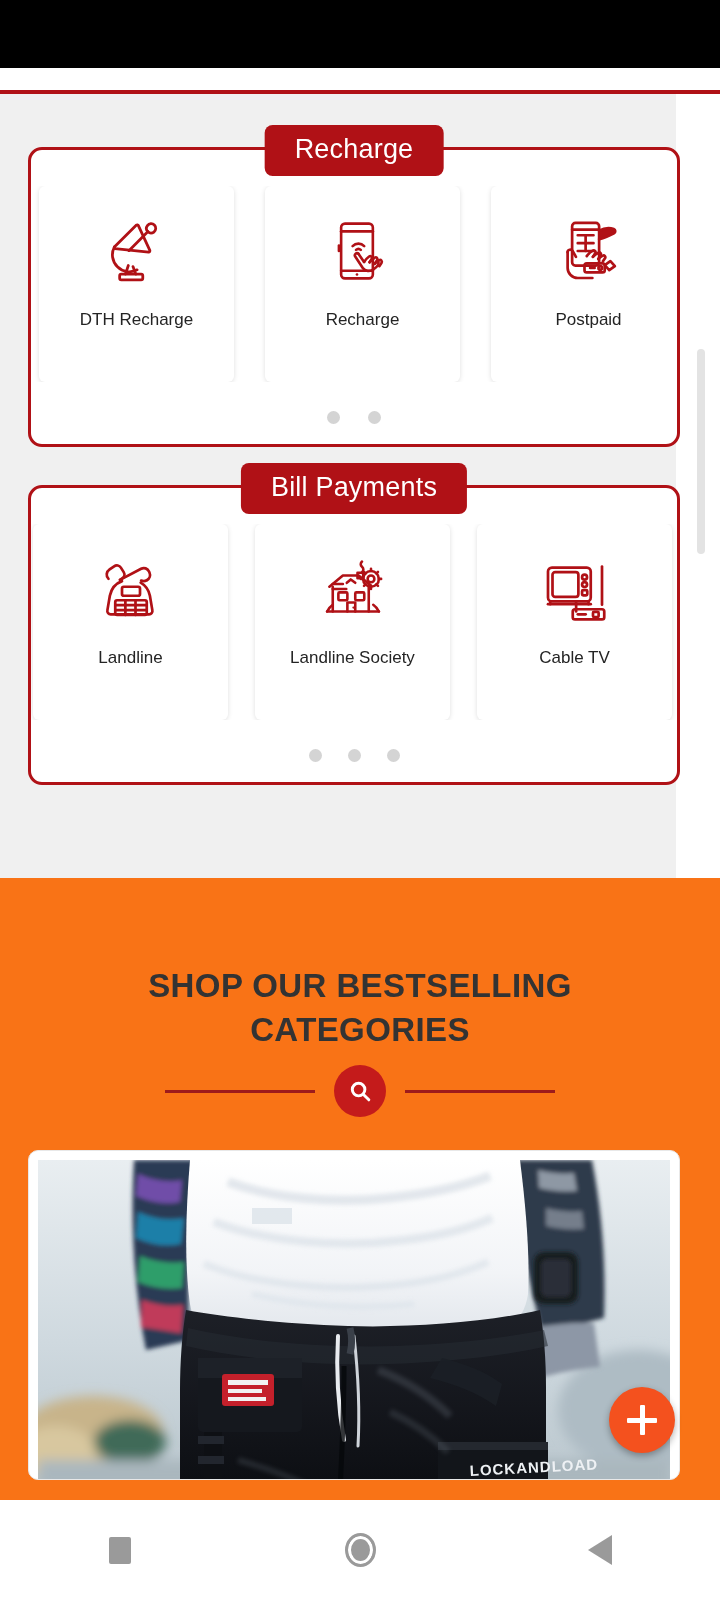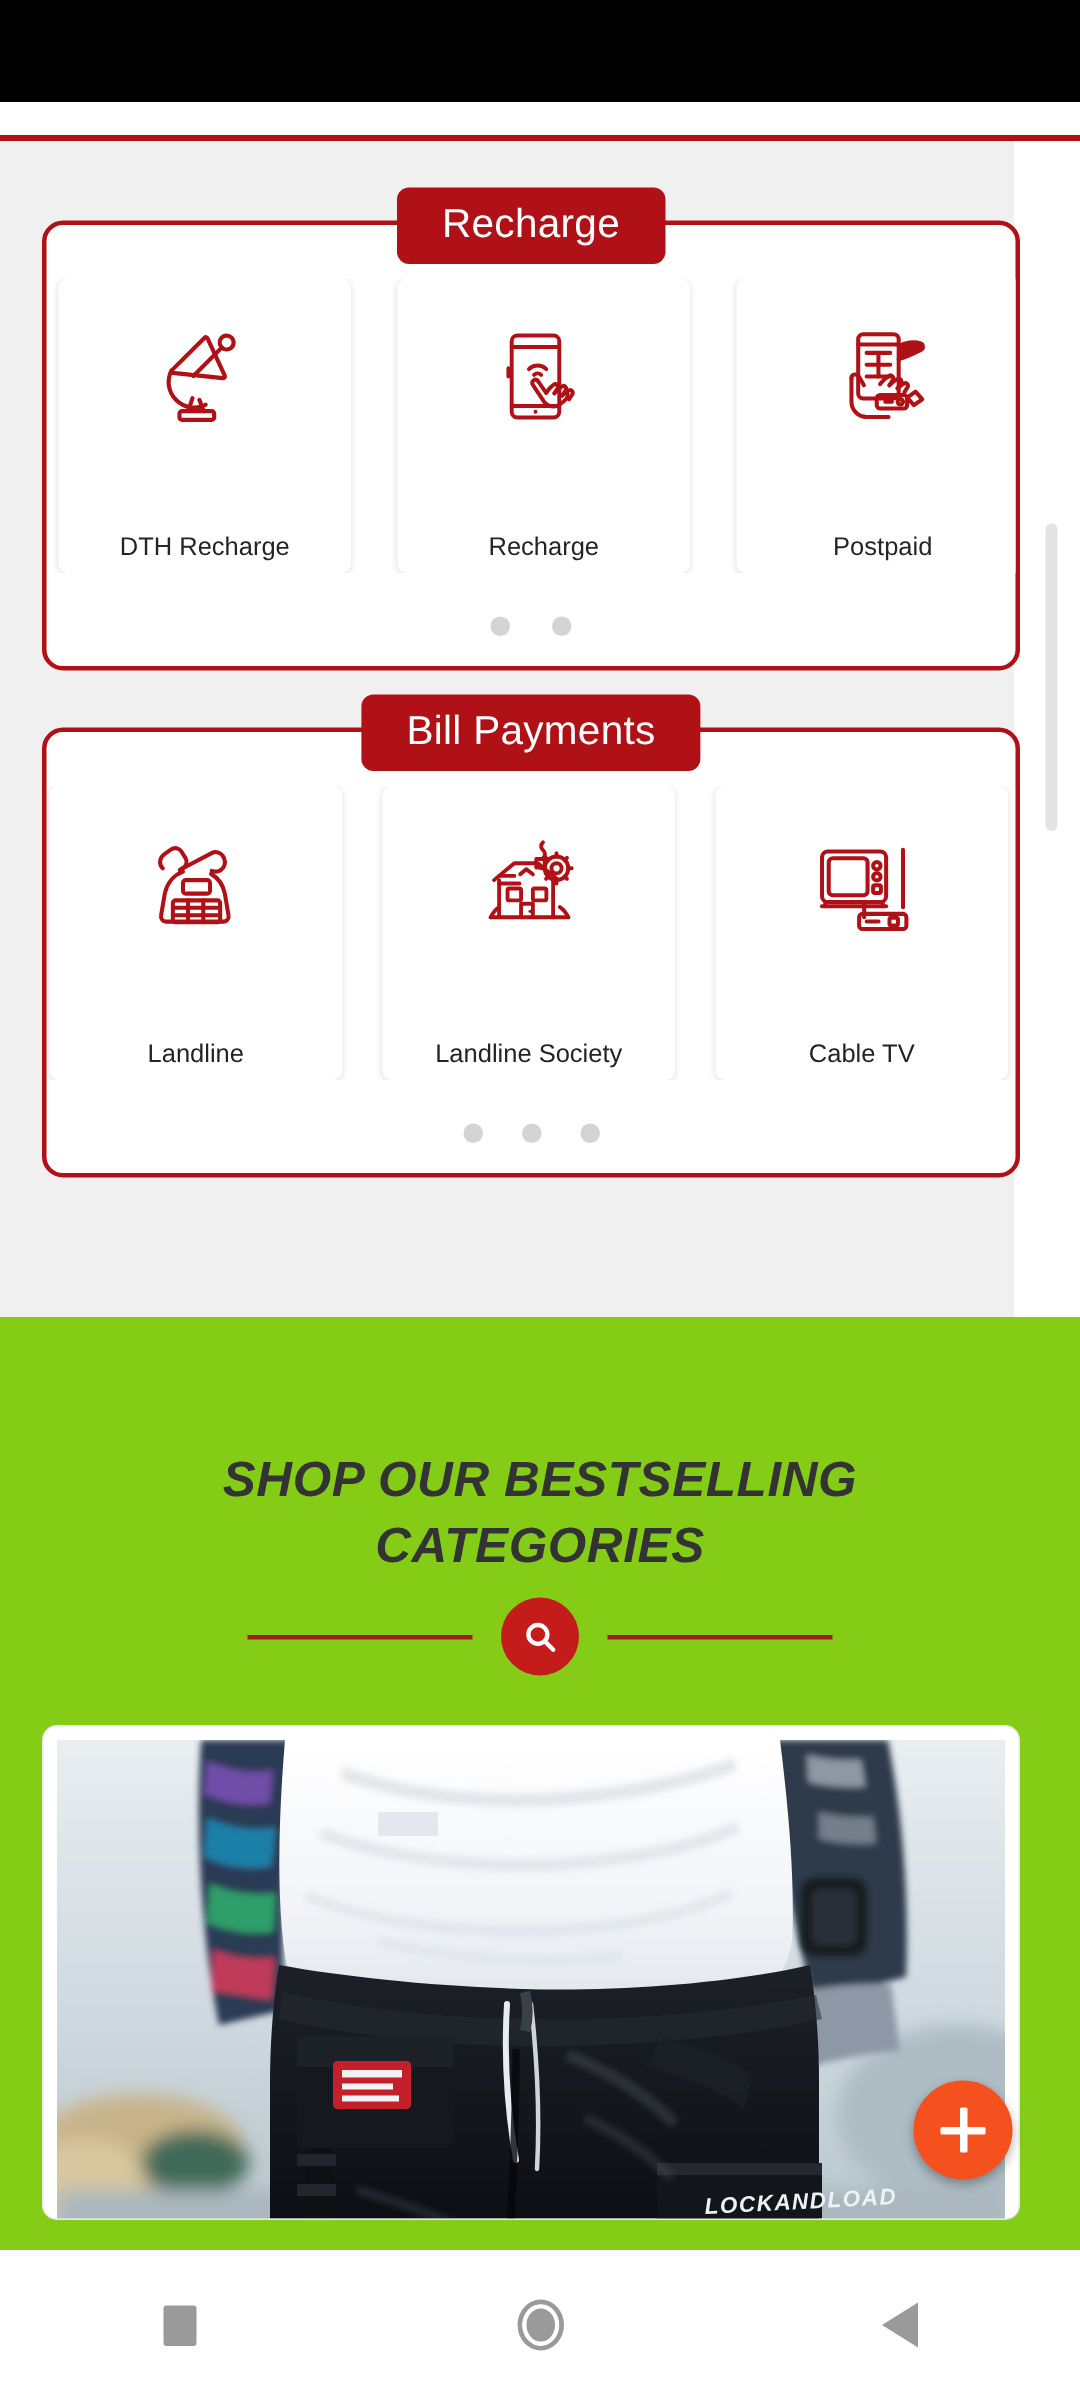--- a/index.html
+++ b/index.html
@@ -70,21 +70,20 @@
     flex:0 0 195px;
     height:196px;
     background:#ffffff;
     border-radius:6px;
     box-shadow:0 1px 5px rgba(0,0,0,.13);
     display:flex;
     flex-direction:column;
     align-items:center;
     justify-content:flex-start;
     padding-top:22px;
-    gap:45px;
   }
   .tile-icon{
     width:78px; height:86px;
     display:flex; align-items:center; justify-content:center;
   }
   .tile-icon svg{ display:block; }
   .tile-label{
     margin-top:16px;
     font-size:17px;
     color:#242424;
@@ -111,22 +110,21 @@
     width:8px;
     height:205px;
     background:#e3e3e3;
     border-radius:4px;
   }
 
   
   .shop-section{
     position:absolute;
     top:878px; left:0; width:720px; height:622px;
-    background:#84cc16;
-    font-style:italic;
+    background:#f97316;
   }
   .shop-heading{
     position:absolute;
     top:86px; left:0; width:720px;
     text-align:center;
     font-size:33px;
     font-weight:bold;
     line-height:1.32;
     letter-spacing:.4px;
     color:#333333;

